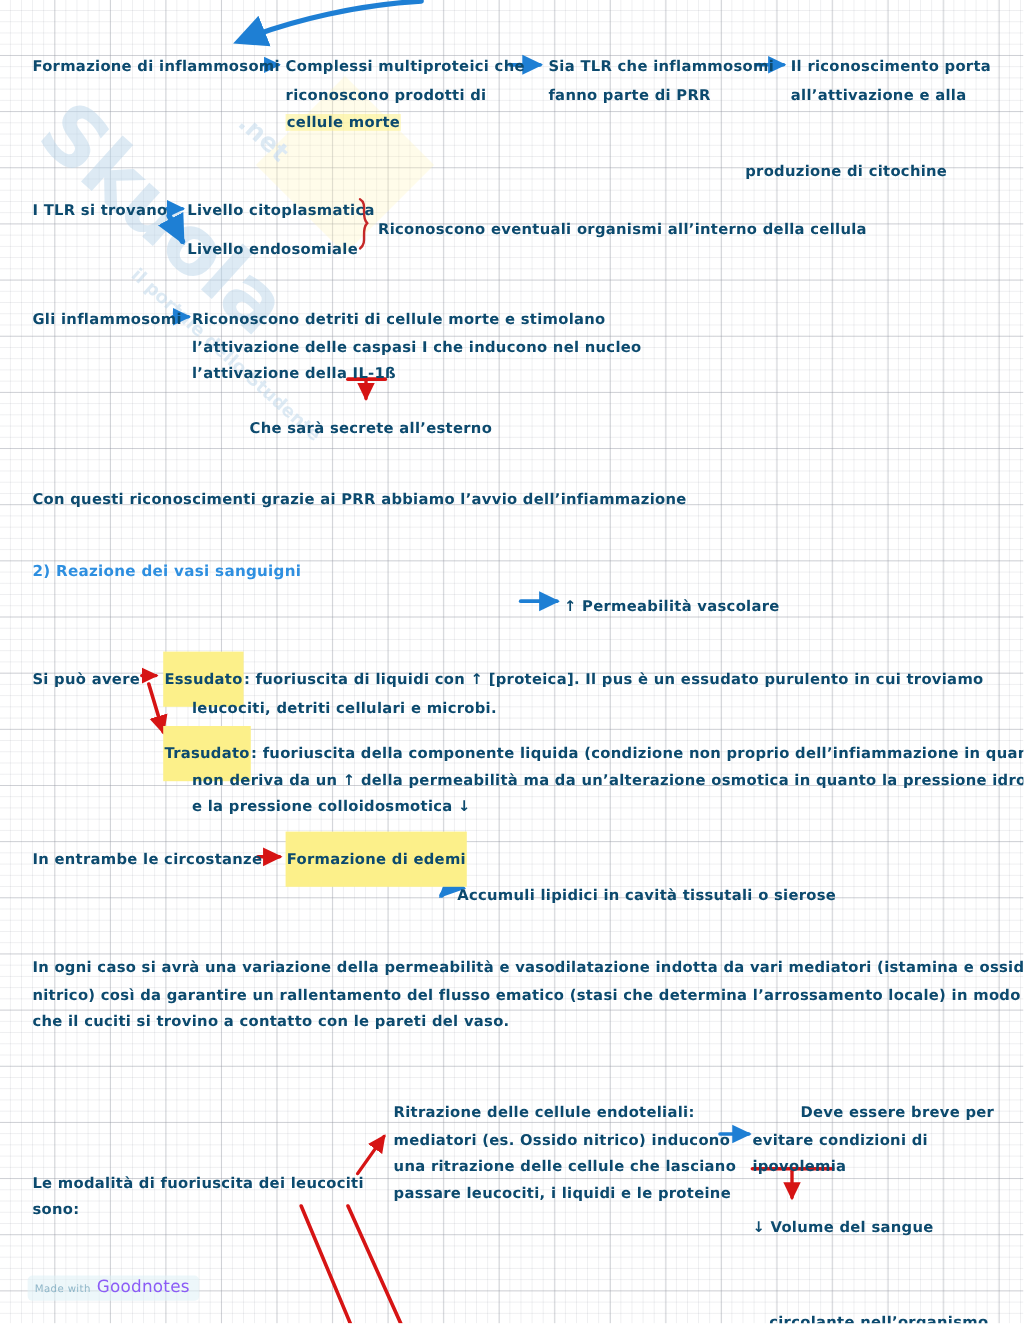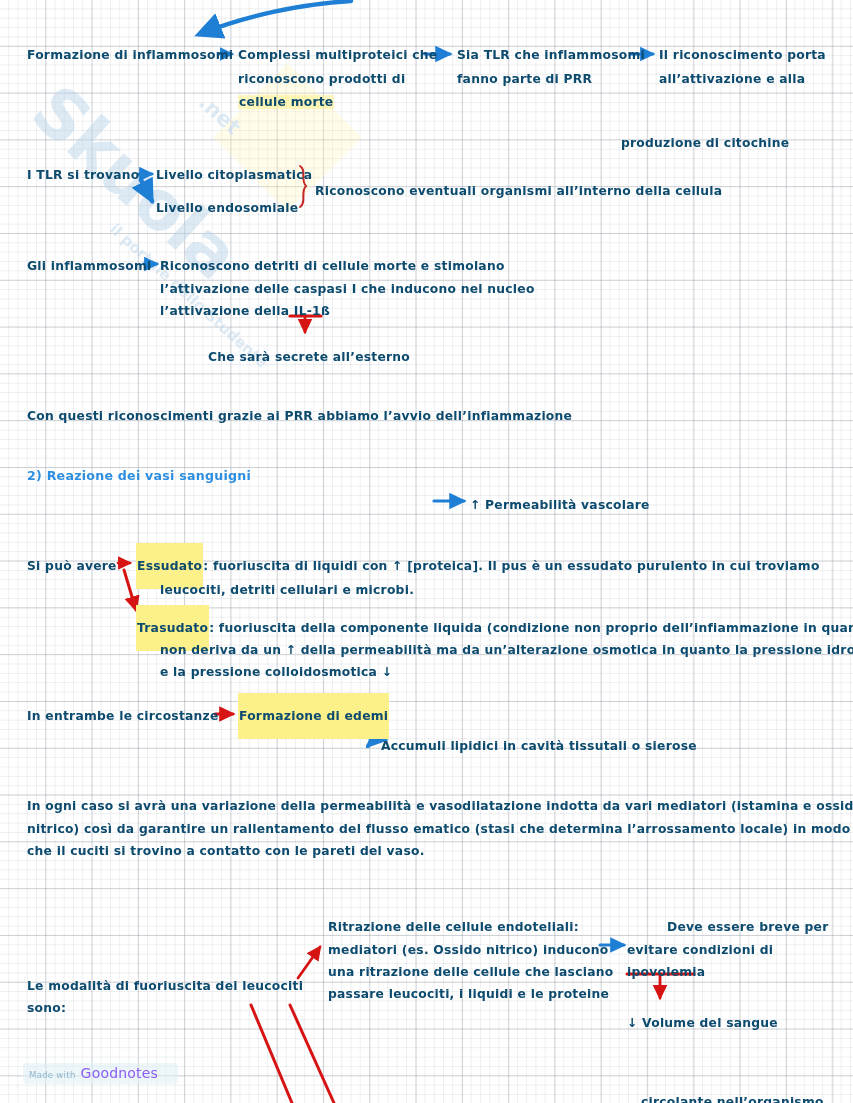--- a/index.html
+++ b/index.html
@@ -112,21 +112,21 @@
   
   #goodnotes {
     position: absolute;
     left: 23px;
     top: 1063px;
     display: flex;
     align-items: baseline;
     gap: 5px;
     background: rgba(222, 240, 246, 0.55);
     border-radius: 4px;
-    padding: 2px 20px 3px 6px;
+    padding: 2px 8px 3px 6px;
   }
   #goodnotes .gn-made {
     font-size: 8.5px;
     color: #8fb6c8;
     font-family: "DejaVu Sans", sans-serif;
     letter-spacing: 0.3px;
   }
   #goodnotes .gn-name {
     font-size: 14px;
     color: #8b5cf6;

